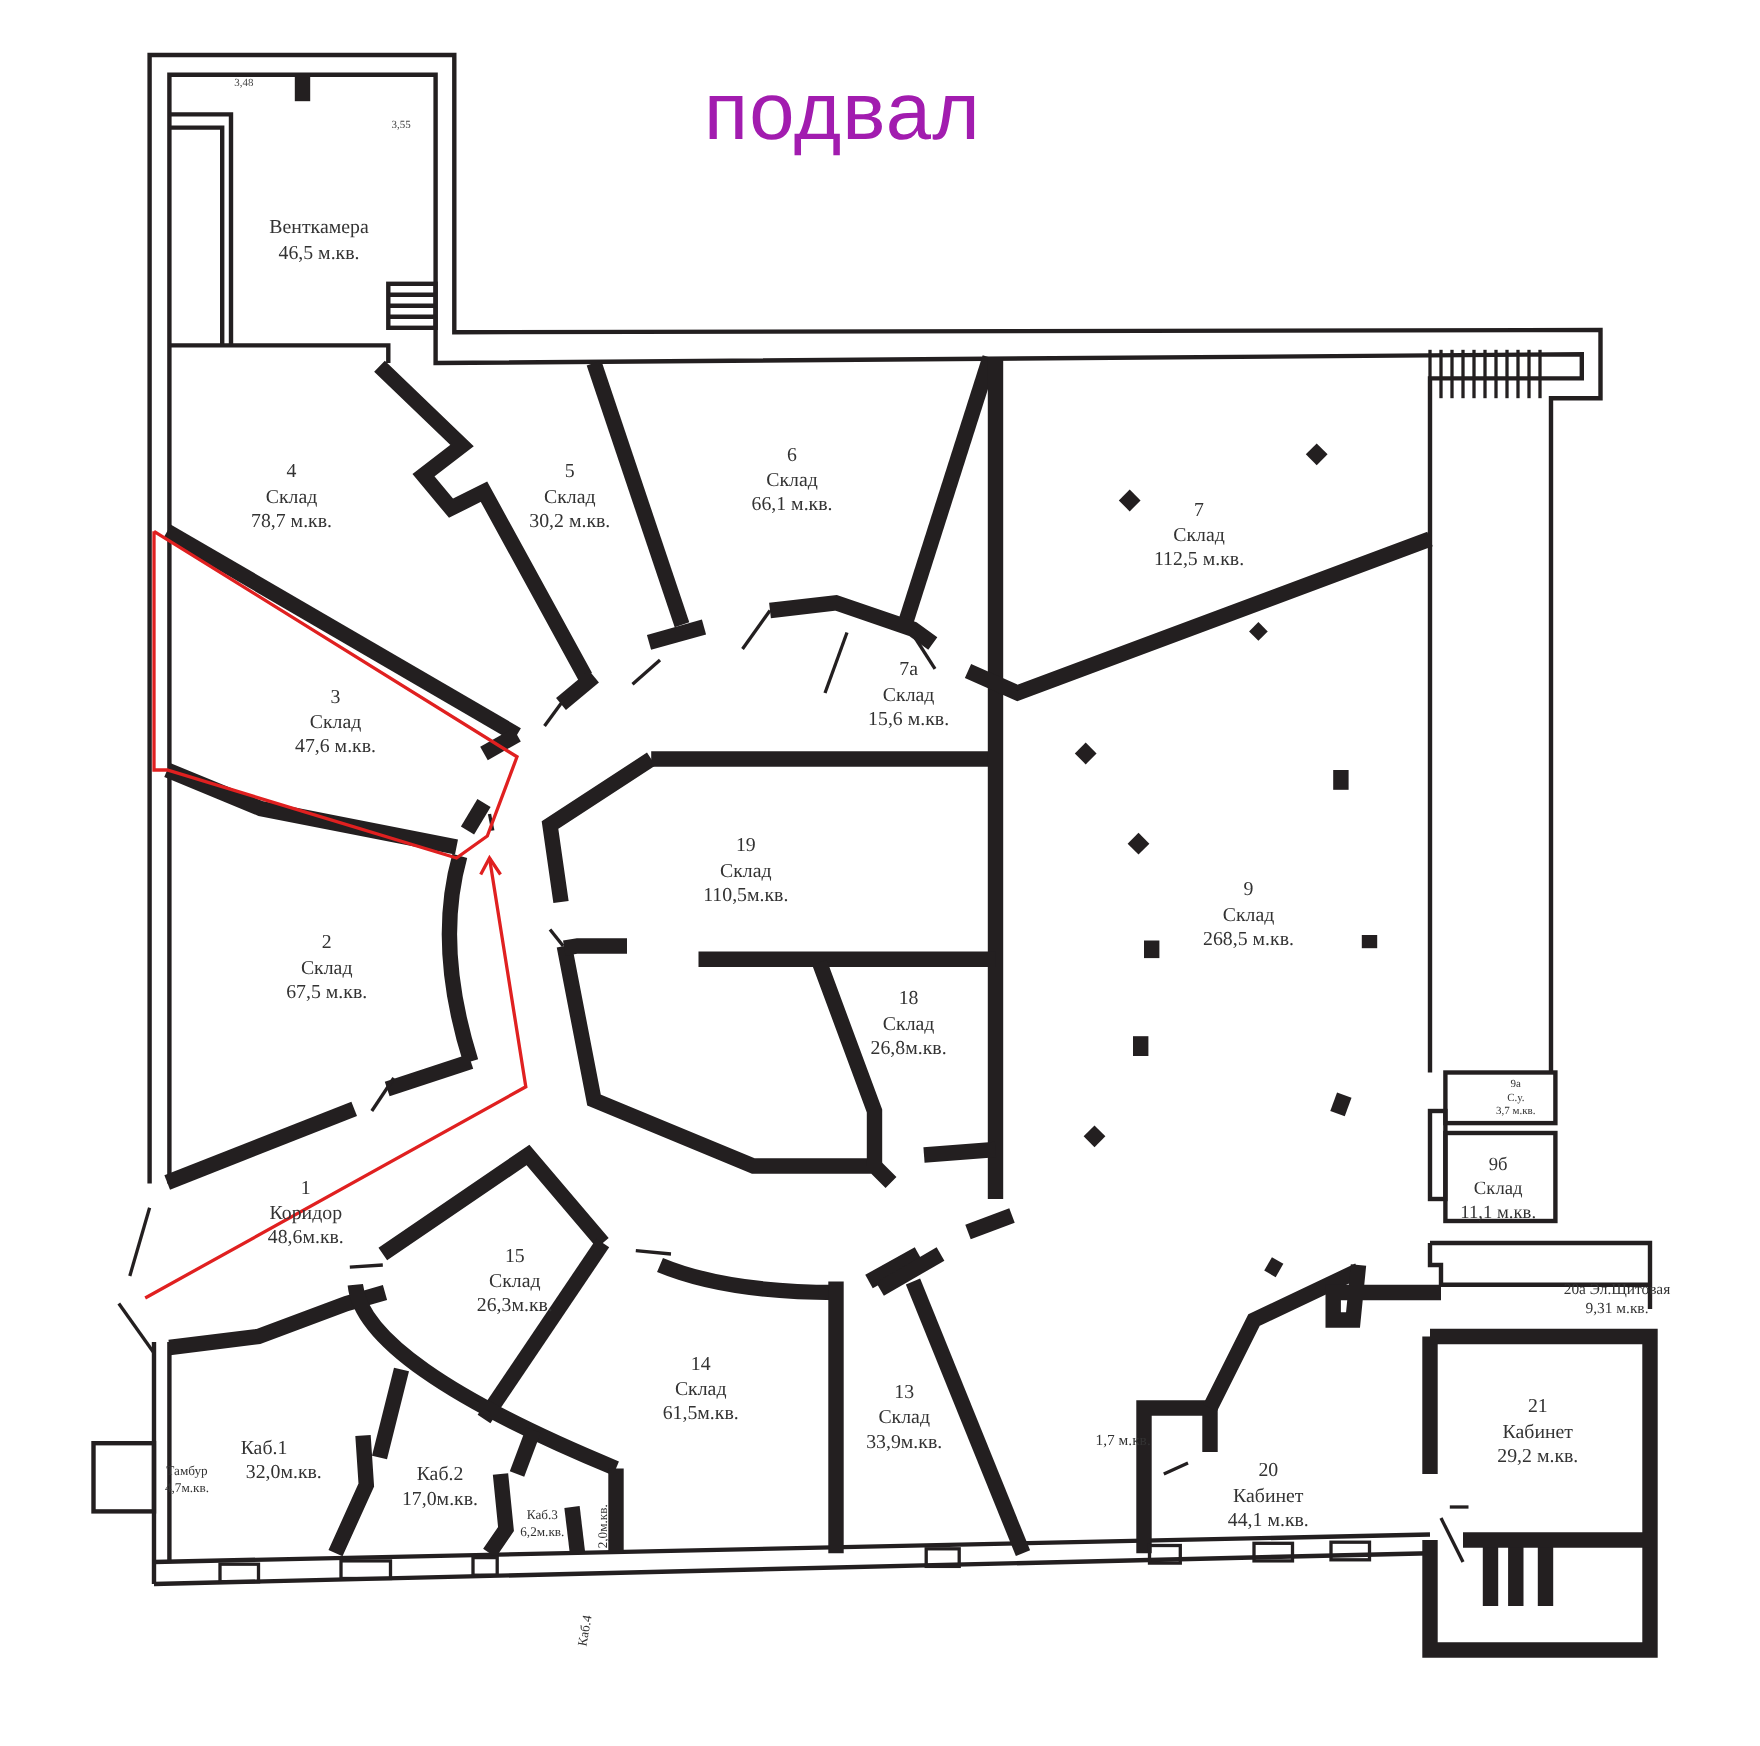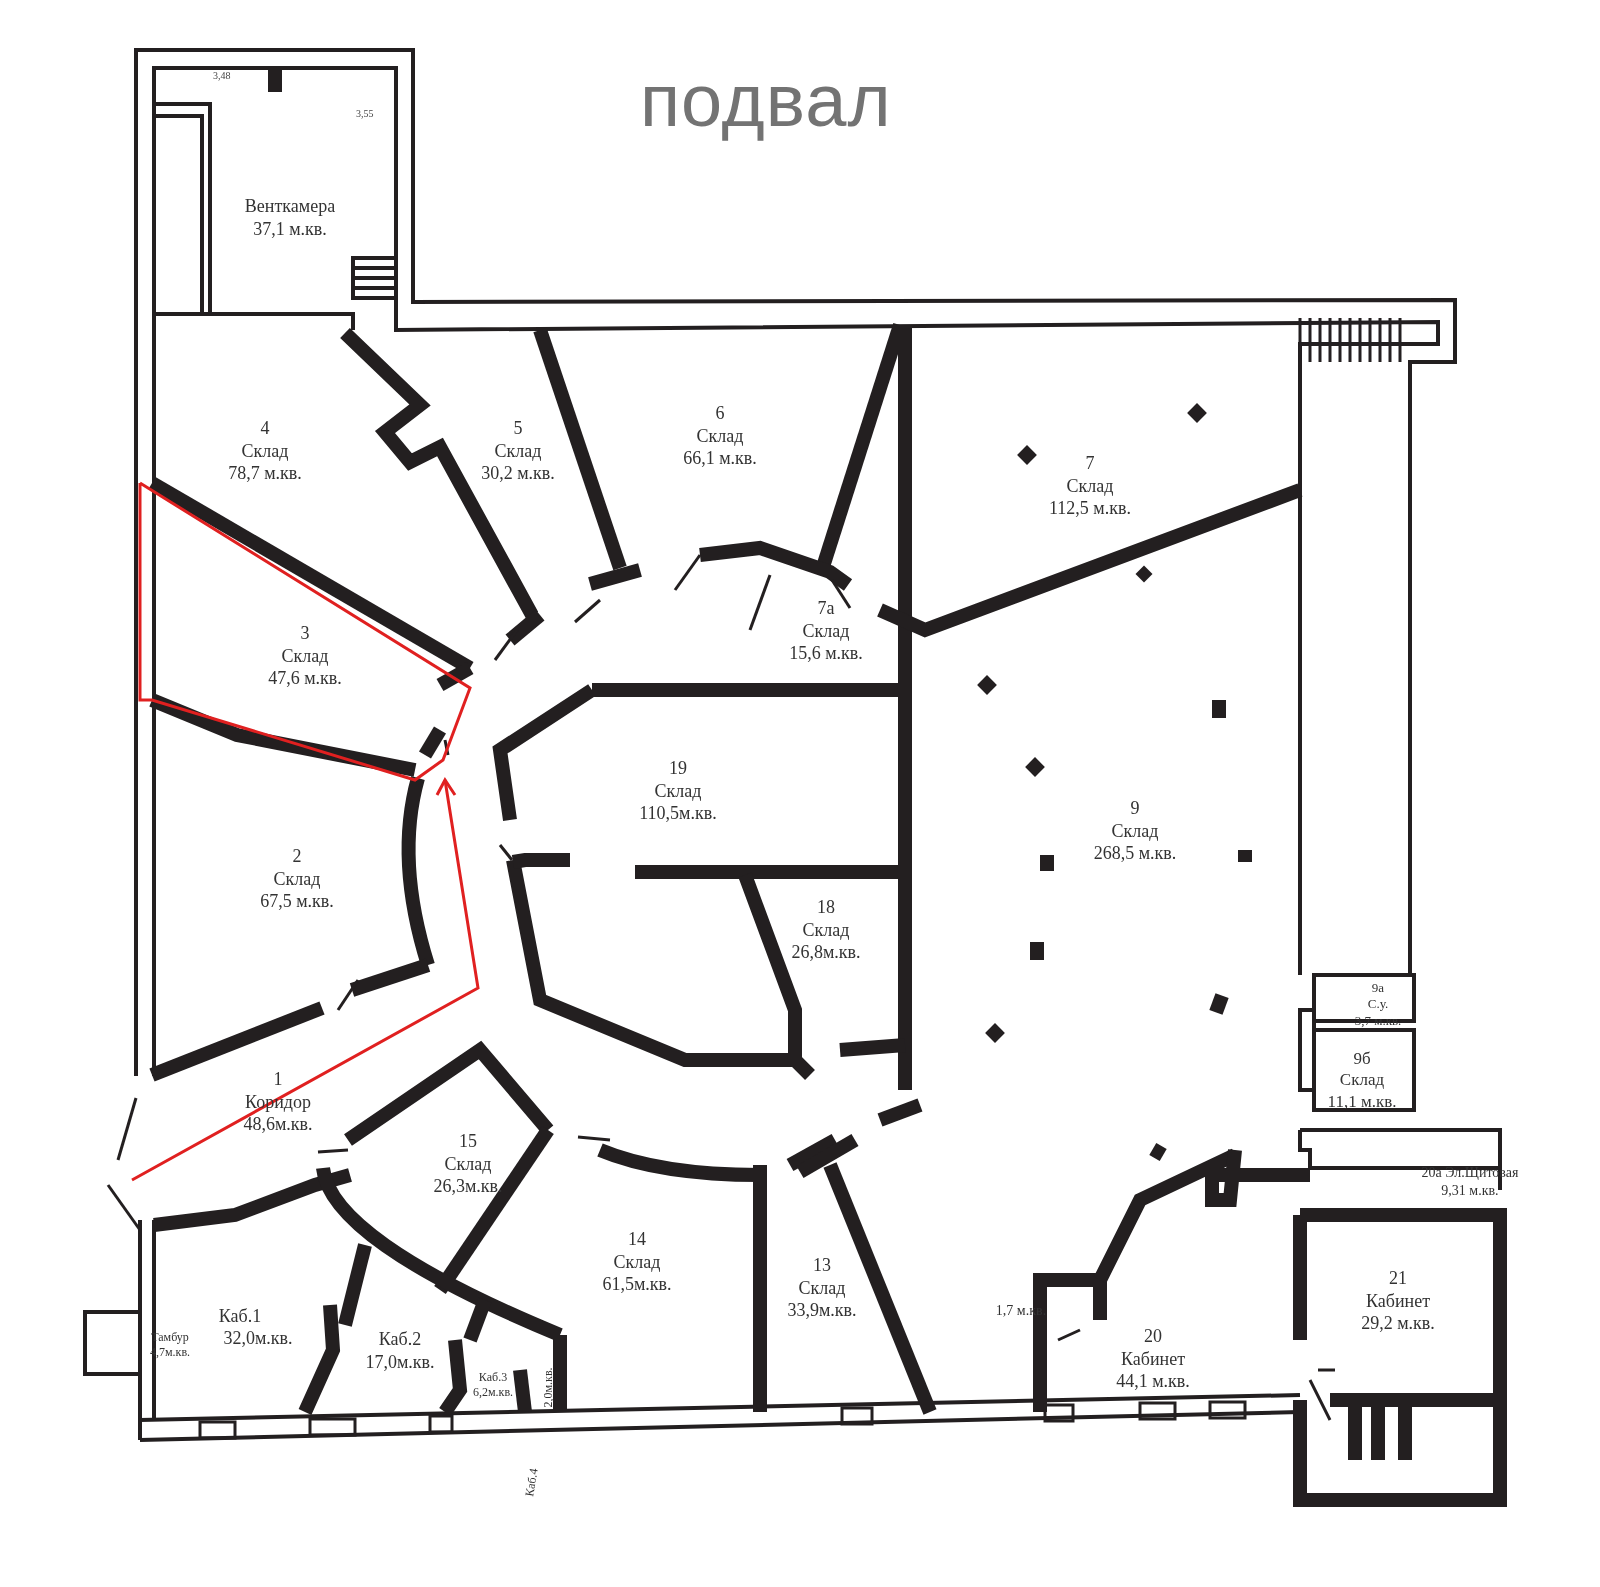--- a/index.html
+++ b/index.html
@@ -1,25 +1,25 @@
 <!DOCTYPE html>
 <html><head>
 <meta charset="utf-8">
 <style>
   html, body { margin: 0; padding: 0; background: #ffffff; }
   body { width: 1600px; height: 1587px; position: relative; overflow: hidden; }
   #plan { position: absolute; left: 0; top: 0; width: 1600px; height: 1587px; }
-  .title { position: absolute; left: 640px; top: 58px; font-family: "Liberation Sans", sans-serif; font-size: 74px; color: #737373; letter-spacing: 1px; }
+  .title { position: absolute; left: 640px; top: 58px; font-family: "Liberation Sans", sans-serif; font-size: 74px; color: #a21caf; letter-spacing: 1px; }
   .lbl { position: absolute; font-family: "Liberation Serif", serif; color: #333; text-align: center; line-height: 1.25; white-space: nowrap; transform: translateX(-50%); }
   .lbl span { display: block; }
   .f18 { font-size: 18px; }
   .f17 { font-size: 17px; }
   .f14 { font-size: 14px; }
   .f12 { font-size: 12px; }
-  .f9 { font-size: 13px; }
+  .f9 { font-size: 10px; }
   .rot { transform: translateX(-50%) rotate(-90deg); }
   .rot2 { transform: translateX(-50%) rotate(-80deg); }
   .dim { position: absolute; font-family: "Liberation Serif", serif; font-size: 10px; color: #444; }
 </style>
 </head>
 <body>
 
 <svg id="plan" viewBox="0 0 1600 1587">
   <g fill="none" stroke="#231f20" stroke-linejoin="miter">
 
@@ -164,21 +164,21 @@
   </g>
 </svg>
 
 <div class="title">подвал</div>
 
 <div class="dim" style="left:213px;top:70px;">3,48</div>
 <div class="dim" style="left:356px;top:70px;margin-top:38px;">3,55</div>
 
 <div class="lbl f18" style="left:290px;top:195px;">
   <span>Венткамера</span>
-  <span>37,1 м.кв.</span>
+  <span>46,5 м.кв.</span>
 </div>
 
 <div class="lbl f18" style="left:265px;top:417px;">
   <span>4</span>
   <span>Склад</span>
   <span>78,7 м.кв.</span>
 </div>
 
 <div class="lbl f18" style="left:518px;top:417px;">
   <span>5</span>

